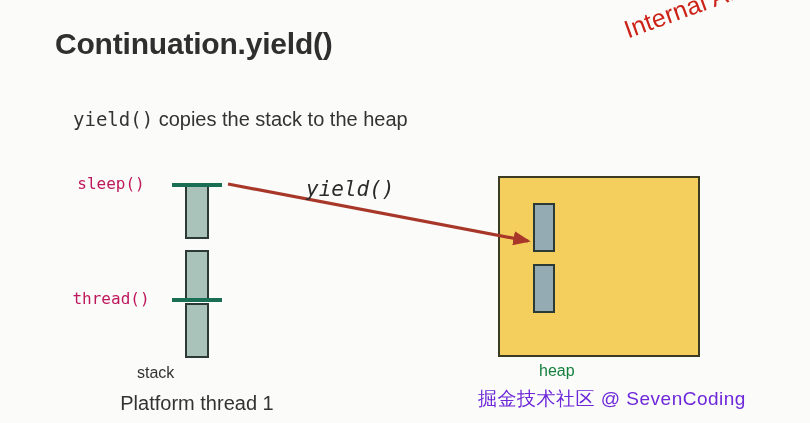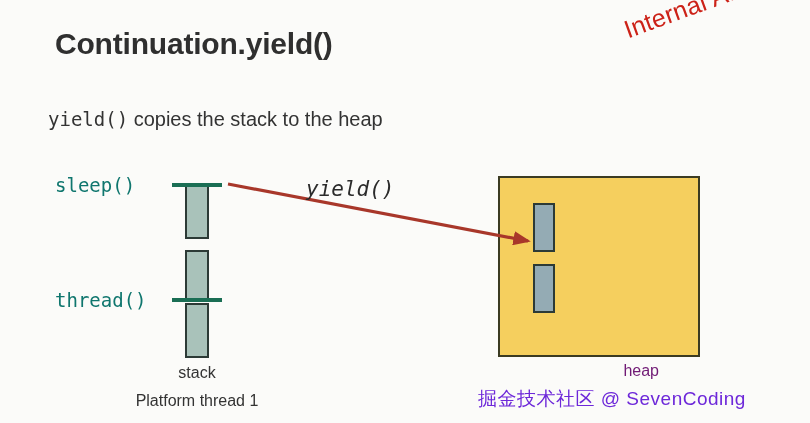--- a/index.html
+++ b/index.html
@@ -37,21 +37,21 @@
     color: #cc2218;
     white-space: nowrap;
     transform: rotate(-20deg);
     transform-origin: left center;
     letter-spacing: 0.3px;
   }
 
   
   #subtitle {
     position: absolute;
-    left: 48px;
+    left: 73px;
     top: 108px;
     font-size: 20px;
     color: #333333;
     white-space: nowrap;
   }
   #subtitle .mono {
     font-family: "DejaVu Sans Mono", "Liberation Mono", monospace;
     font-size: 19px;
   }
 
@@ -72,44 +72,44 @@
     background: #1a6e54;
     left: 172px;
     width: 50px;
   }
   #stack-line-sleep { top: 183px; }
   #stack-line-start { top: 298px; }
 
   .frame-label {
     position: absolute;
     font-family: "DejaVu Sans Mono", "Liberation Mono", monospace;
-    font-size: 19px;
-    color: #0f766e;
-    white-space: nowrap;
-    text-align: left;
+    font-size: 16px;
+    color: #be185d;
+    white-space: nowrap;
+    text-align: center;
   }
   #label-sleep { left: 55px; top: 174px; width: 112px; }
   #label-start { left: 55px; top: 289px; width: 112px; }
 
   #stack-caption {
     position: absolute;
     left: 137px;
     top: 364px;
     width: 120px;
-    text-align: center;
+    text-align: left;
     font-size: 16px;
     color: #333333;
   }
   #thread-caption {
     position: absolute;
     left: 107px;
     top: 392px;
     width: 180px;
     text-align: center;
-    font-size: 16px;
+    font-size: 20px;
     color: #333333;
   }
 
   
   #heap-box {
     position: absolute;
     left: 498px;
     top: 176px;
     width: 202px;
     height: 181px;
@@ -124,23 +124,23 @@
     box-sizing: border-box;
   }
   #heap-obj-1 { left: 533px; top: 203px; width: 22px; height: 49px; }
   #heap-obj-2 { left: 533px; top: 264px; width: 22px; height: 49px; }
 
   #heap-caption {
     position: absolute;
     left: 539px;
     top: 362px;
     width: 120px;
-    text-align: right;
+    text-align: left;
     font-size: 16px;
-    color: #701a75;
+    color: #15803d;
   }
 
   
   #arrow-svg {
     position: absolute;
     left: 0;
     top: 0;
     width: 810px;
     height: 423px;
     pointer-events: none;

